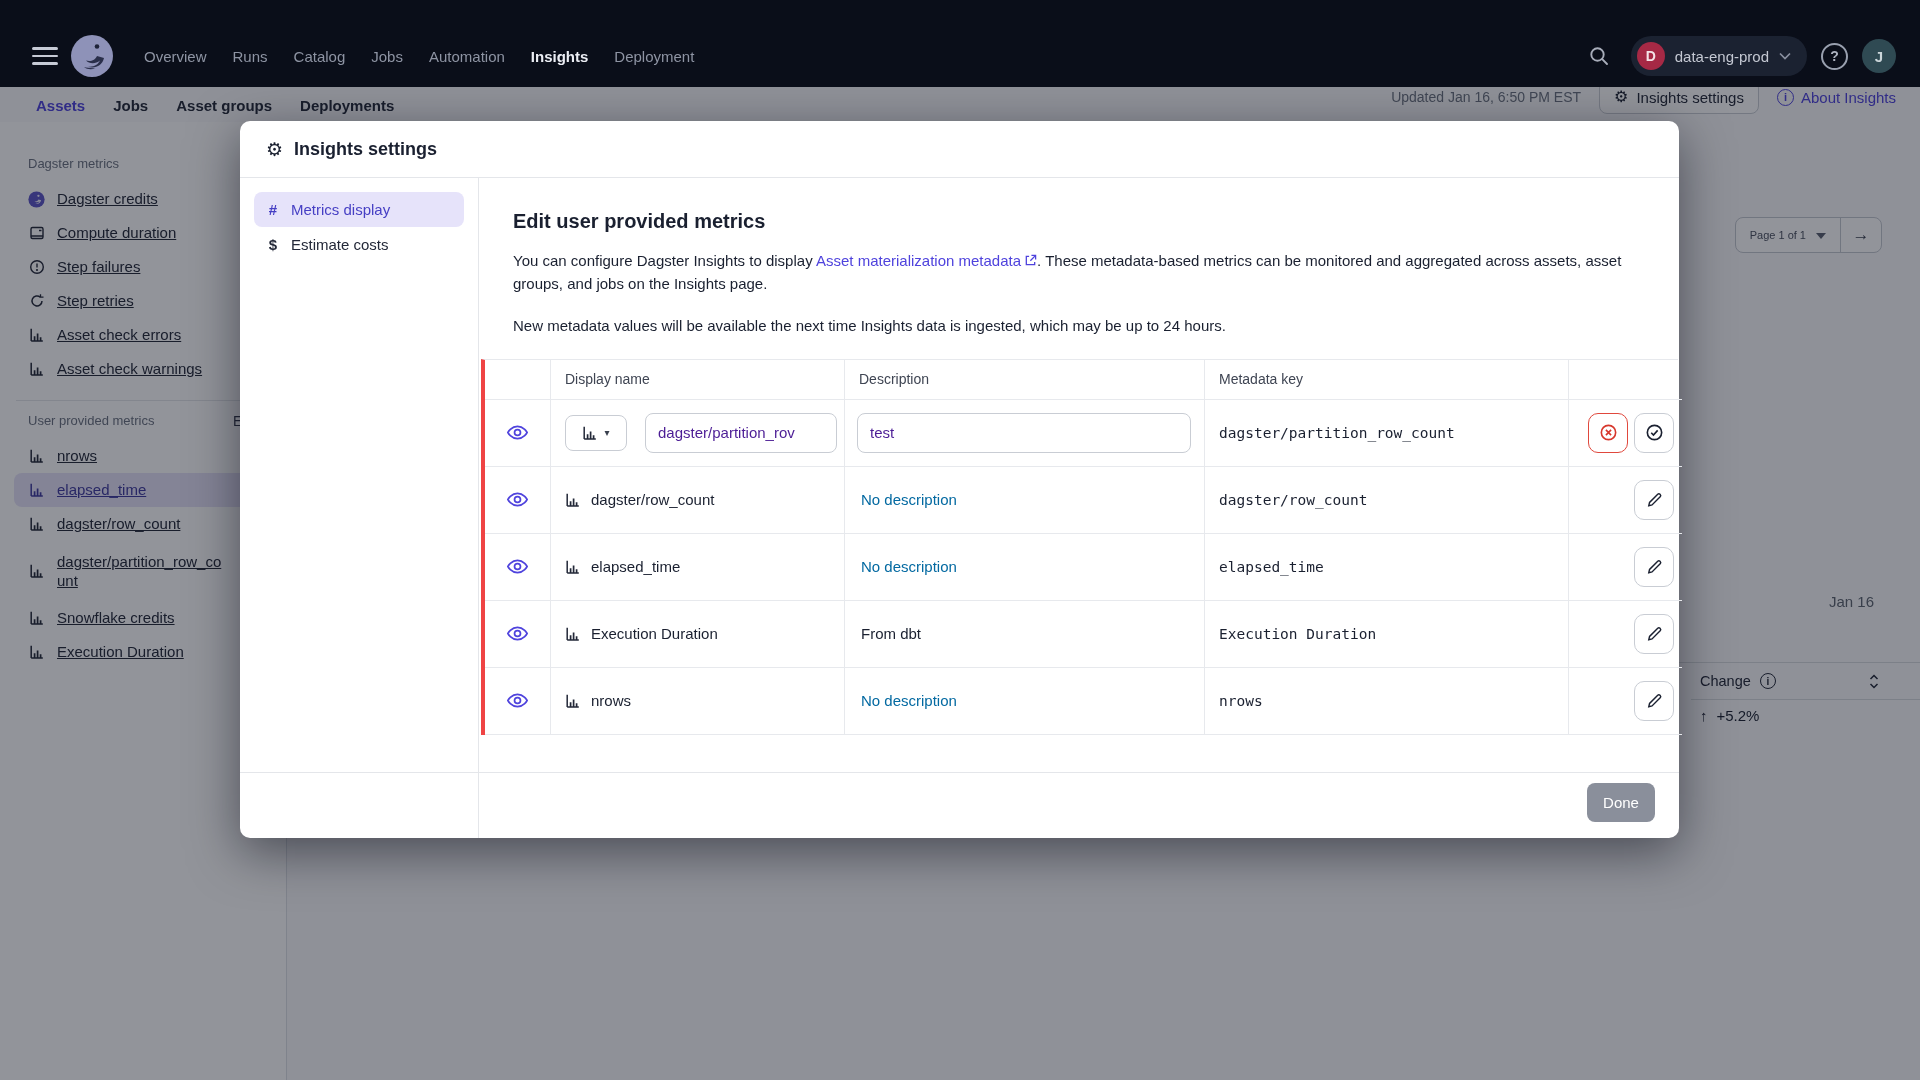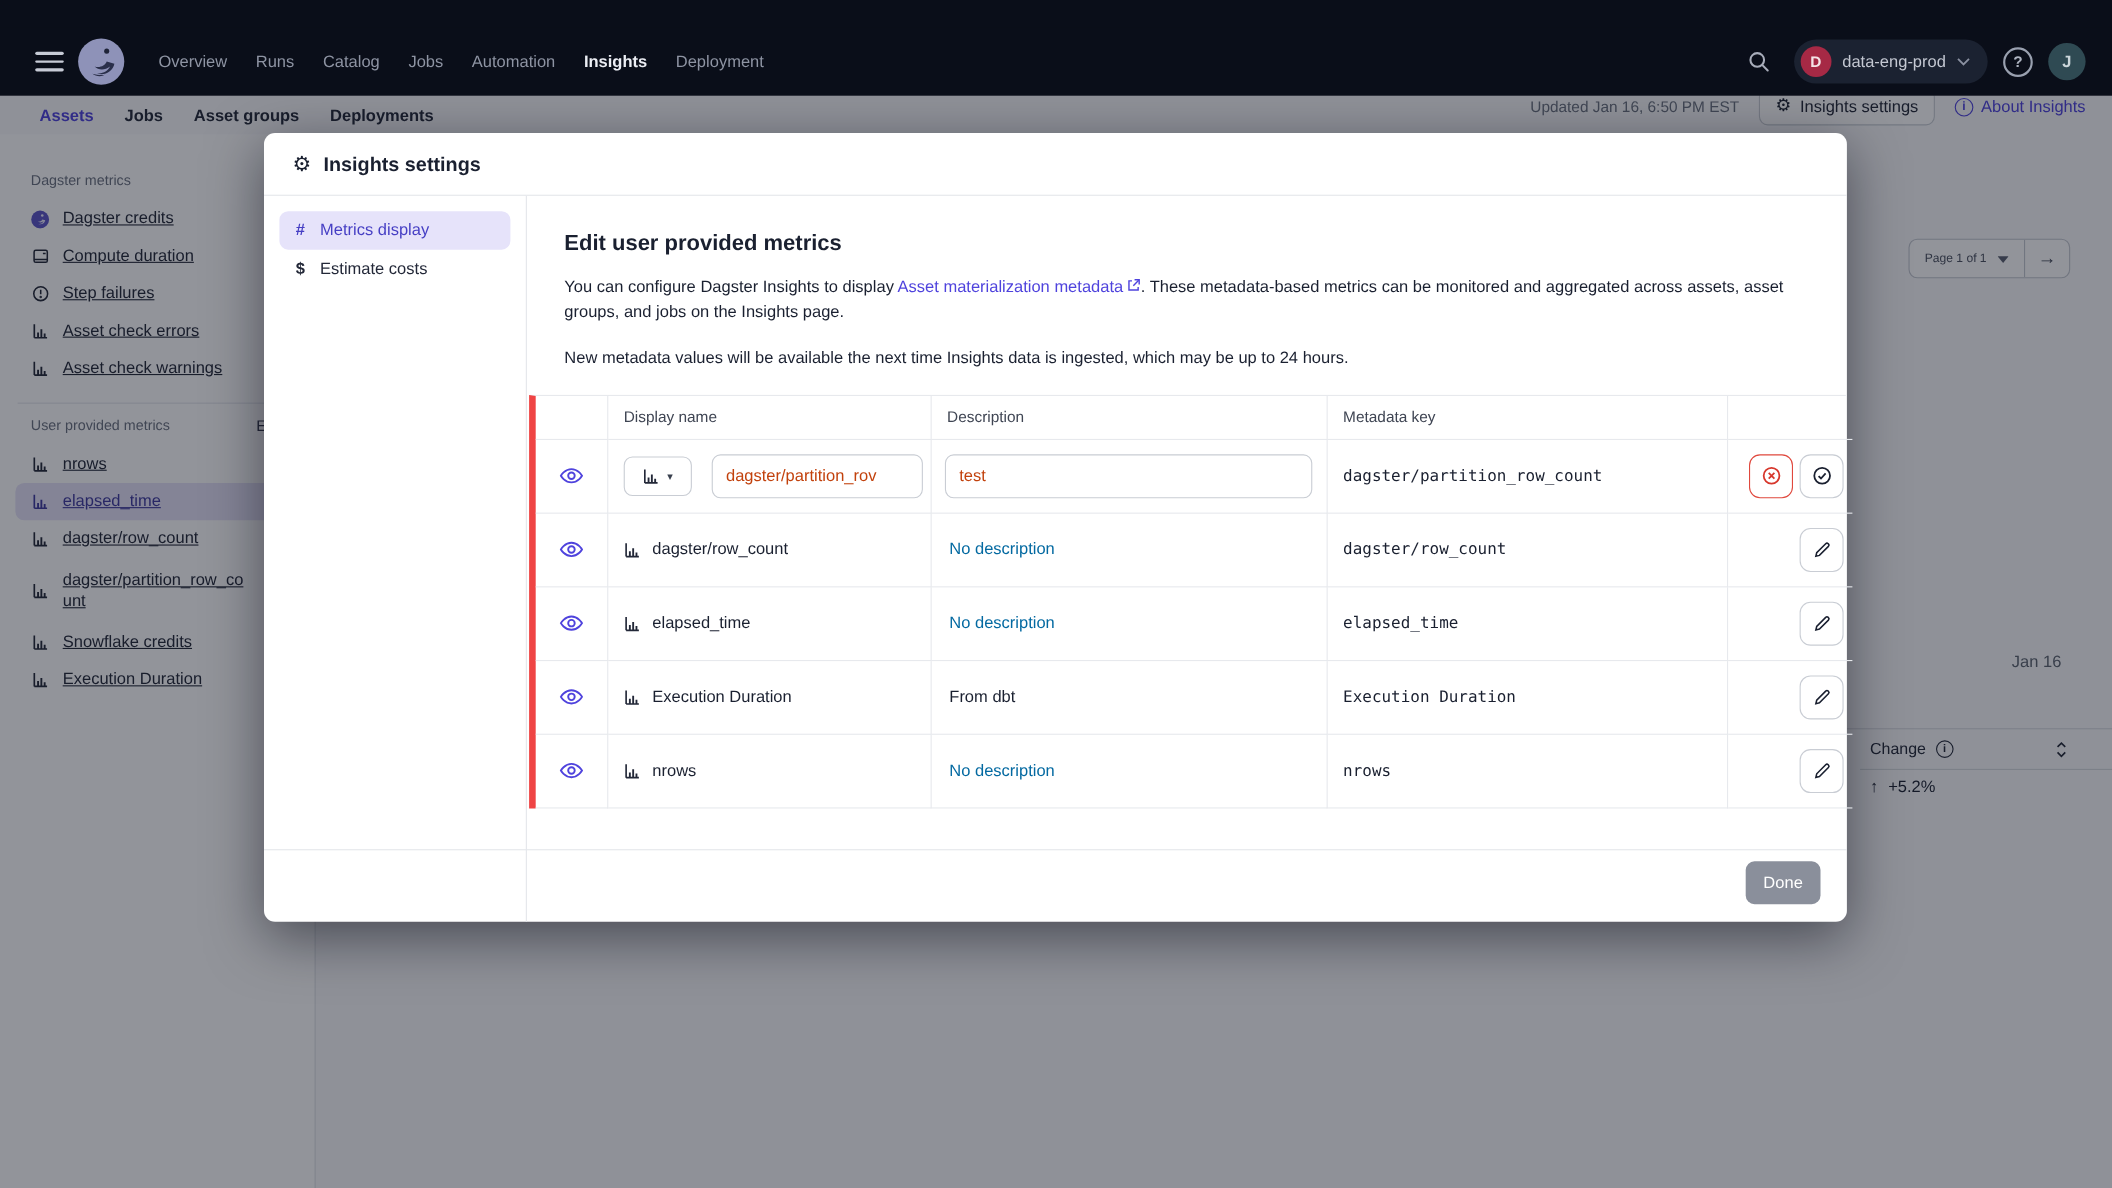--- a/index.html
+++ b/index.html
@@ -72,36 +72,36 @@
   .mnav-item { height:35px; border-radius:8px; display:flex; align-items:center; gap:11px; padding:0 12px; font-size:15px; font-weight:500; color:#232838; cursor:pointer; }
   .mnav-item.active { background:#E6E3FA; color:#463FC4; }
   .mnav-glyph { width:14px; text-align:center; font-size:15px; font-weight:600; }
   .mcontent { position:relative; flex:1; padding:32px 0 0 34px; }
   .mheading { font-size:20px; font-weight:700; color:#1A2030; }
   .mp { margin-top:16px; font-size:15px; line-height:1.55; color:#1A2030; max-width:1145px; }
   .mp.note { margin-top:18px; }
   .mlink { color:#4F43DD; text-decoration:none; cursor:pointer; }
   .extlink { display:inline-block; vertical-align:-1px; margin-left:3px; }
 
-  .mtable { margin:22px 0 0 -32px; width:1197px; display:grid; grid-template-columns:66px 294px 360px 364px 113px; border-top:1px solid #E7E9ED; border-left:6px solid #ef4444; }
+  .mtable { margin:22px 0 0 -32px; width:1197px; display:grid; grid-template-columns:66px 294px 360px 364px 113px; border-top:1px solid #E7E9ED; border-left:4px solid #ef4444; }
   .cell { display:flex; align-items:center; border-bottom:1px solid #E7E9ED; border-right:1px solid #E7E9ED; }
   .cell.last { border-right:none; }
   .hc { height:40px; font-size:14px; color:#3F4553; padding-left:14px; }
   .dc { height:67px; }
   .cell.eye-c { justify-content:center; }
   .name-c { padding-left:14px; gap:10px; font-size:15px; color:#1A2030; }
   .desc-c { padding-left:16px; font-size:15px; color:#1A2030; }
   .desc-c.placeholder { color:#0369a1; }
   .meta-c { padding-left:14px; font-family:"DejaVu Sans Mono",monospace; font-size:14.5px; color:#1A2030; }
   .act-c { justify-content:flex-end; gap:6px; padding-right:8px; }
   .icon-btn { width:40px; height:40px; border-radius:10px; border:1px solid #C9CDD4; background:#FFF; display:flex; align-items:center; justify-content:center; cursor:pointer; }
   .icon-btn.danger { border-color:#E0483D; }
   .type-dd { height:36px; width:62px; border-radius:8px; border:1px solid #C9CDD4; background:#FFF; display:flex; align-items:center; justify-content:center; gap:6px; cursor:pointer; }
   .caret { font-size:10px; color:#39404E; }
-  .txt-input { height:40px; border-radius:8px; border:1px solid #C9CDD4; font-size:15px; color:#c2410c; padding:0 12px; outline:none; font-family:"Liberation Sans","DejaVu Sans",sans-serif; }
+  .txt-input { height:40px; border-radius:8px; border:1px solid #C9CDD4; font-size:15px; color:#4c1d95; padding:0 12px; outline:none; font-family:"Liberation Sans","DejaVu Sans",sans-serif; }
   .name-input { width:192px; margin-left:8px; }
   .desc-input { width:334px; margin-left:-4px; }
 
   .modal-foot-line { position:absolute; left:0; right:0; top:651px; height:1px; background:#E4E6EA; }
   .done-btn { position:absolute; right:24px; top:662px; width:68px; height:39px; border:none; border-radius:8px; background:#8A8F9B; color:#FFF; font-size:15px; font-weight:500; cursor:pointer; font-family:inherit; }
 </style>
 </head>
 <body>
 
 <svg width="0" height="0" style="position:absolute">
@@ -208,20 +208,29 @@
           <svg width="16" height="16" viewBox="0 0 16 16" fill="none" stroke="#232838" stroke-width="1.4">
               <circle cx="8" cy="8" r="6.3"></circle>
               <path d="M8 4.5v4"></path>
               <circle cx="8" cy="11" r="0.4" fill="#232838"></circle>
             </svg>
         </span>
         <span class="slabel">Step failures</span>
       </div>
       <div class="side-item">
         <span class="sicon">
+          <svg width="16" height="16" viewBox="0 0 16 16" fill="none" stroke="#232838" stroke-width="1.5">
+              <path d="M13 8a5 5 0 1 1-1.7-3.8"></path>
+              <path d="M11.5 1.2v3h3" stroke-width="1.3"></path>
+            </svg>
+        </span>
+        <span class="slabel">Step retries</span>
+      </div>
+      <div class="side-item">
+        <span class="sicon">
             <svg width="16" height="16" viewBox="0 0 16 16" stroke="#232838">
               <use href="#i-barchart"></use>
             </svg>
           </span>
         <span class="slabel">Asset check errors</span>
       </div>
       <div class="side-item">
         <span class="sicon">
             <svg width="16" height="16" viewBox="0 0 16 16" stroke="#232838">
               <use href="#i-barchart"></use>

